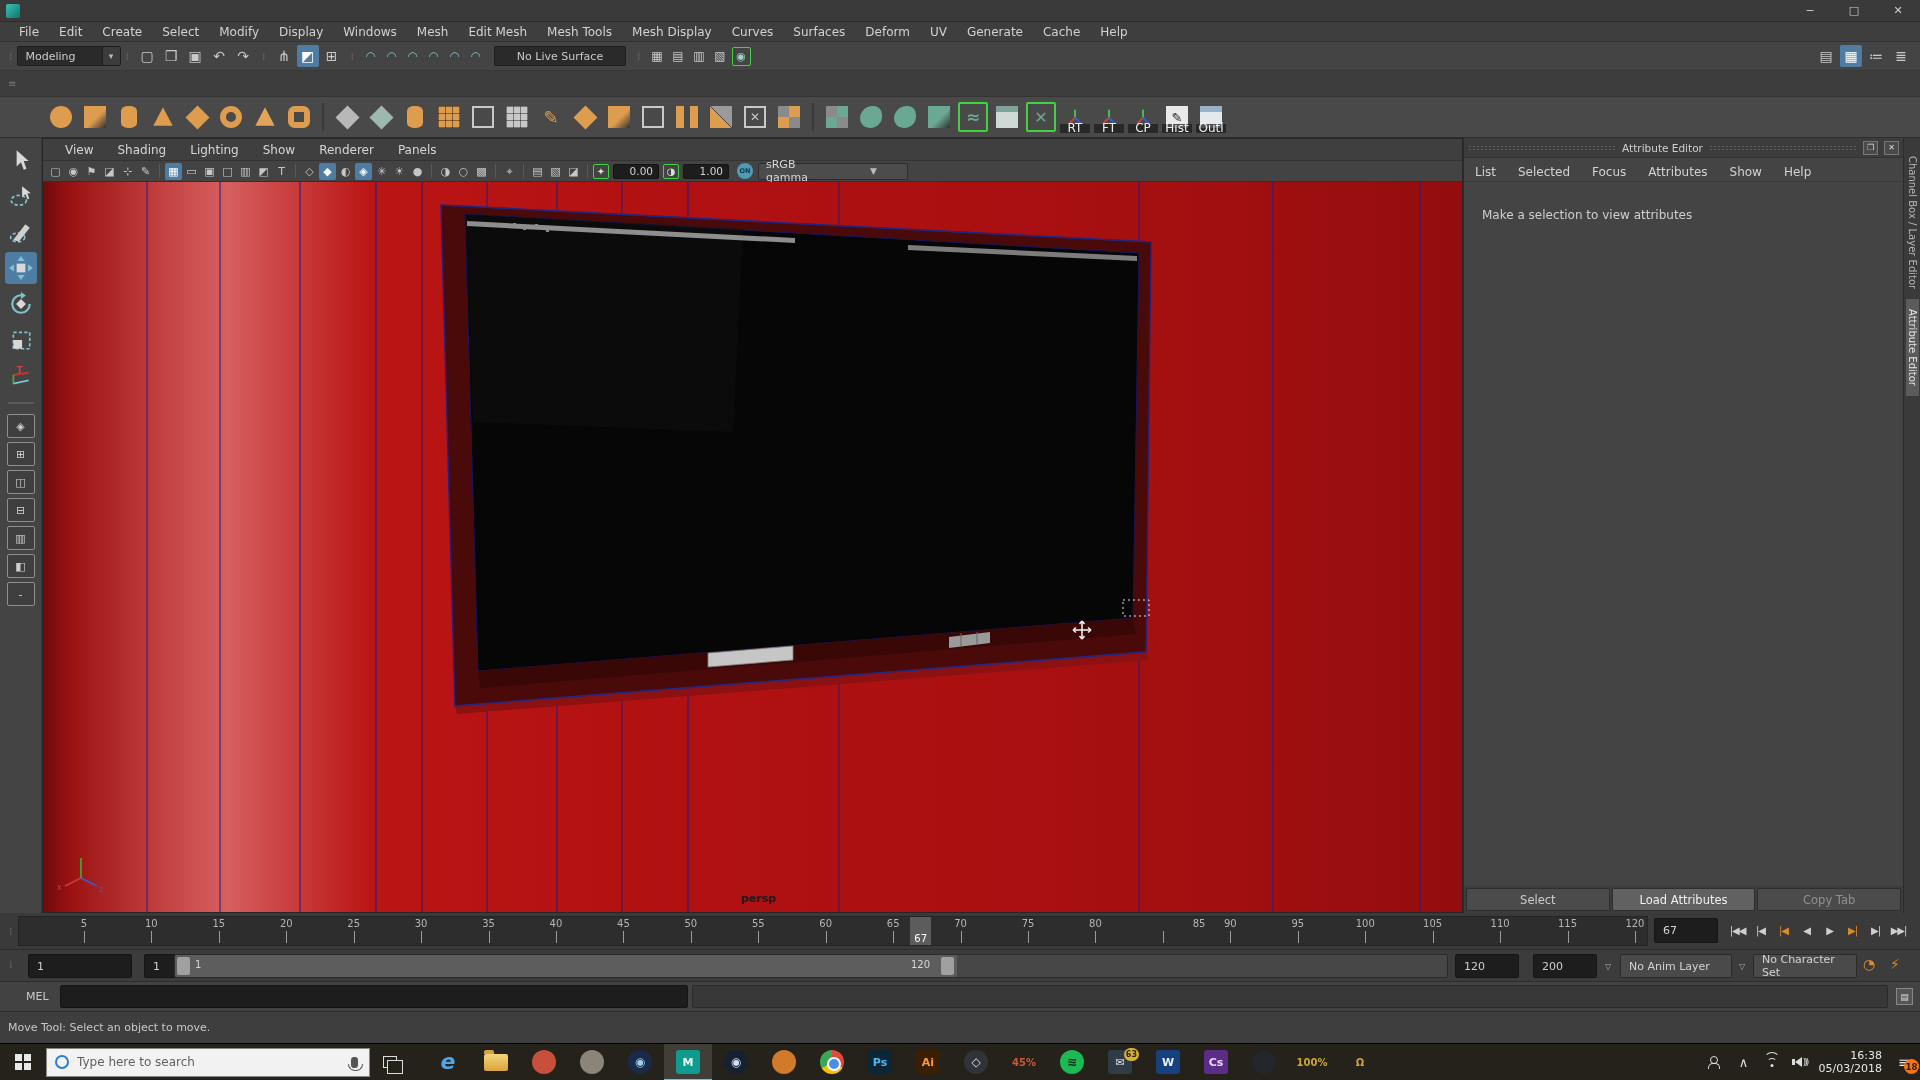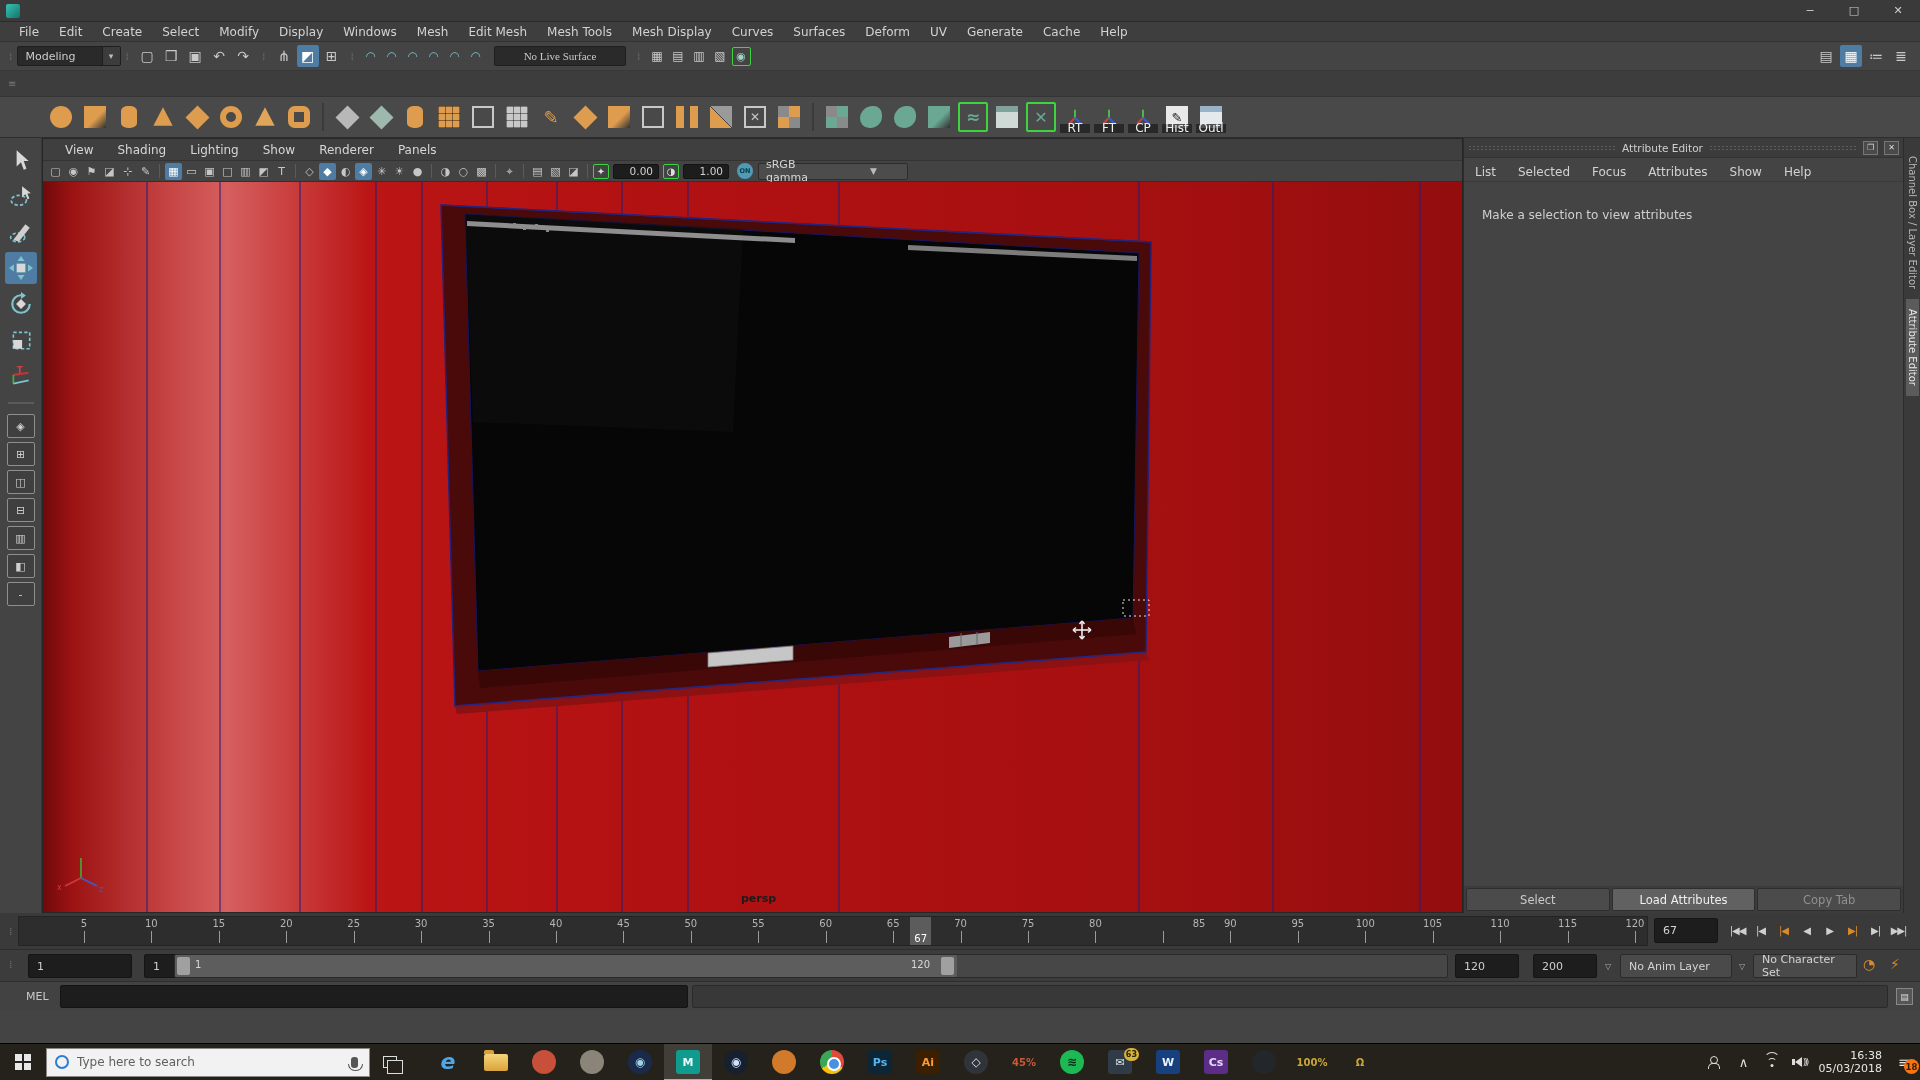--- a/index.html
+++ b/index.html
@@ -22,21 +22,21 @@
   .grip{color:#6b6b6b;font-size:11px;letter-spacing:-1px;margin:0 5px;user-select:none;}
   .dd{height:20px;background:#2a2a2a;border:1px solid #1e1e1e;display:flex;align-items:center;border-radius:2px;}
   .dd .lbl{padding:0 8px;font-size:11px;color:#ccc;}
   .dd .arr{width:18px;height:100%;background:#3c3c3c;border-left:1px solid #1e1e1e;display:flex;align-items:center;justify-content:center;color:#bbb;font-size:9px;}
   .icgrp{display:flex;align-items:center;gap:2px;margin:0 3px;}
   .ic{width:22px;height:22px;display:flex;align-items:center;justify-content:center;color:#c9c9c9;font-size:14px;border-radius:2px;}
   .ic.small{width:19px;height:19px;font-size:12px;}
   .ic.act{background:#4f7ca2;color:#fff;}
   .ic.teal{color:#7ec4cf;}
   .ic.greenframe{border:1px solid #3ed43e;color:#9fd4c4;font-size:11px;}
-  .txtfield{height:20px;background:#2a2a2a;border:1px solid #1e1e1e;color:#c8c8c8;font-size:11px;display:flex;align-items:center;justify-content:center;border-radius:2px;font-family:Liberation Serif, serif;}
+  .txtfield{height:20px;background:#2a2a2a;border:1px solid #1e1e1e;color:#c8c8c8;font-size:11px;display:flex;align-items:center;justify-content:center;border-radius:2px;}
   .sl-right{margin-left:auto;display:flex;gap:3px;margin-right:8px;}
 
   
   .shelftabs{position:absolute;left:0;top:71px;width:1920px;height:26px;background:#3d3d3d;display:flex;align-items:flex-end;border-bottom:1px solid #343434;}
   .shelfgrips{display:flex;flex-direction:column;justify-content:center;height:100%;padding:0 8px;color:#777;font-size:10px;}
   .stab{padding:5px 14px;font-size:11.5px;color:#d2d2d2;border-right:1px solid #333;white-space:nowrap;}
   .stab.active{background:#9e9e9e;color:#161616;}
 
   
   .shelf{position:absolute;left:0;top:97px;width:1920px;height:41px;background:#494949;display:flex;align-items:center;padding-left:46px;gap:4px;border-bottom:1px solid #2e2e2e;}
@@ -675,20 +675,23 @@
     <span class="ricon" style="left:1890px">⚡</span>
   </div>
 
   <div class="melline">
     <span class="mellabel">MEL</span>
     <div class="melinput"></div>
     <div class="melresult"></div>
     <span class="melicon">▤</span>
   </div>
 
+  <div class="helpline">
+    <span>Move Tool: Select an object to move.</span>
+  </div>
 
   <div class="taskbar">
     <div class="startbtn">
         <span class="winlogo">
           <i></i>
           <i></i>
           <i></i>
           <i></i>
         </span>
       </div>

